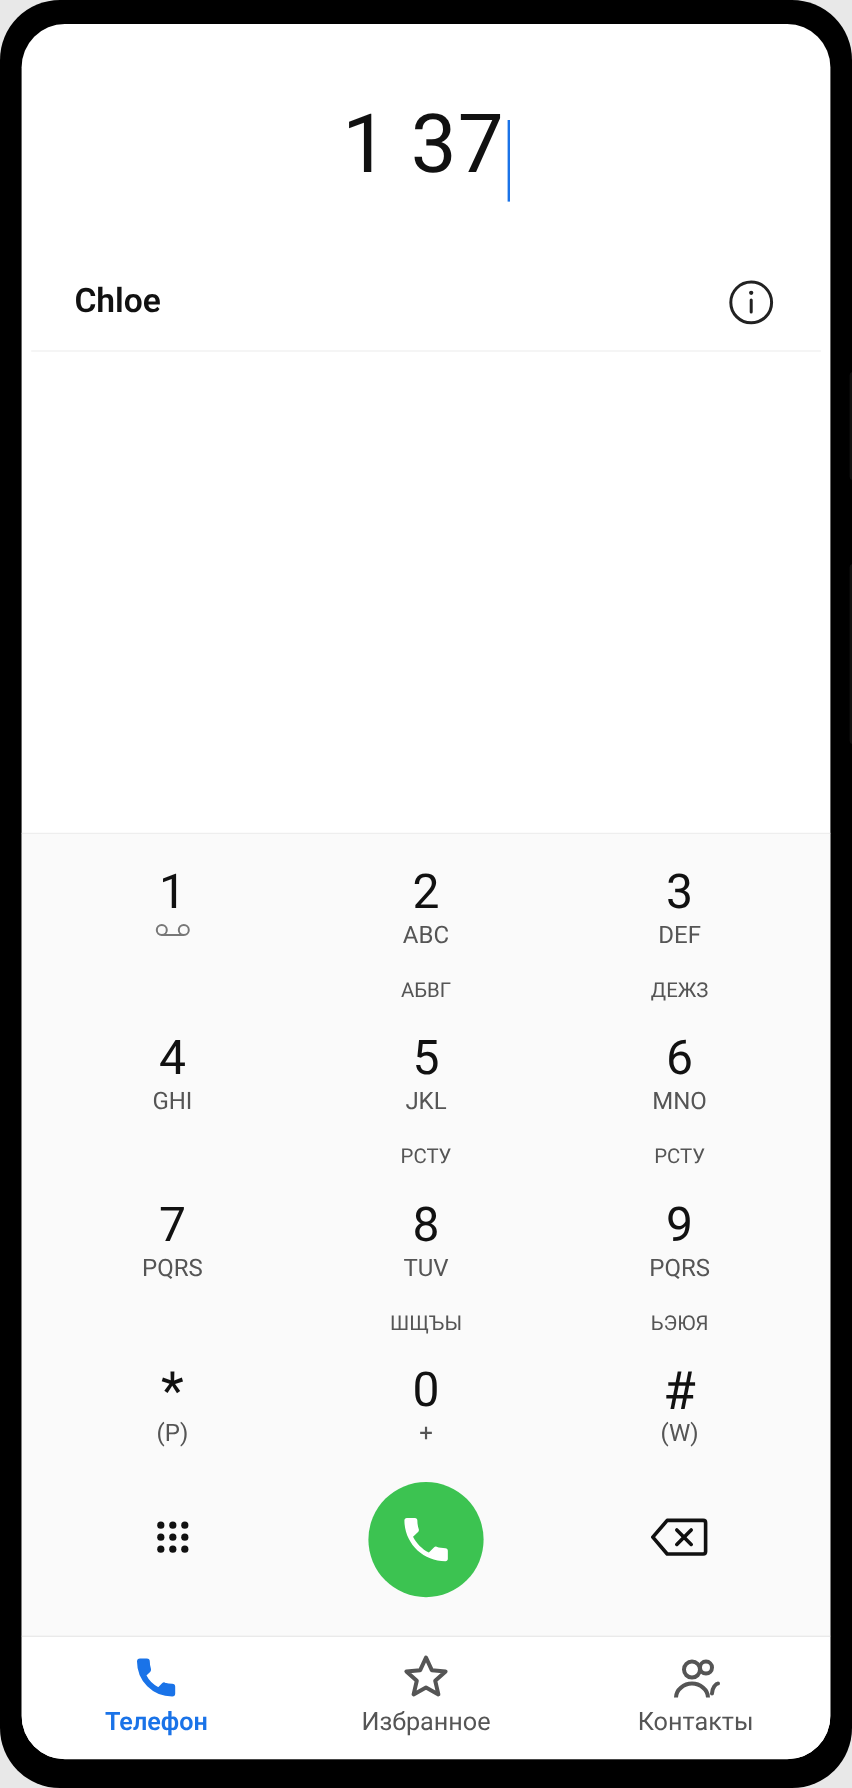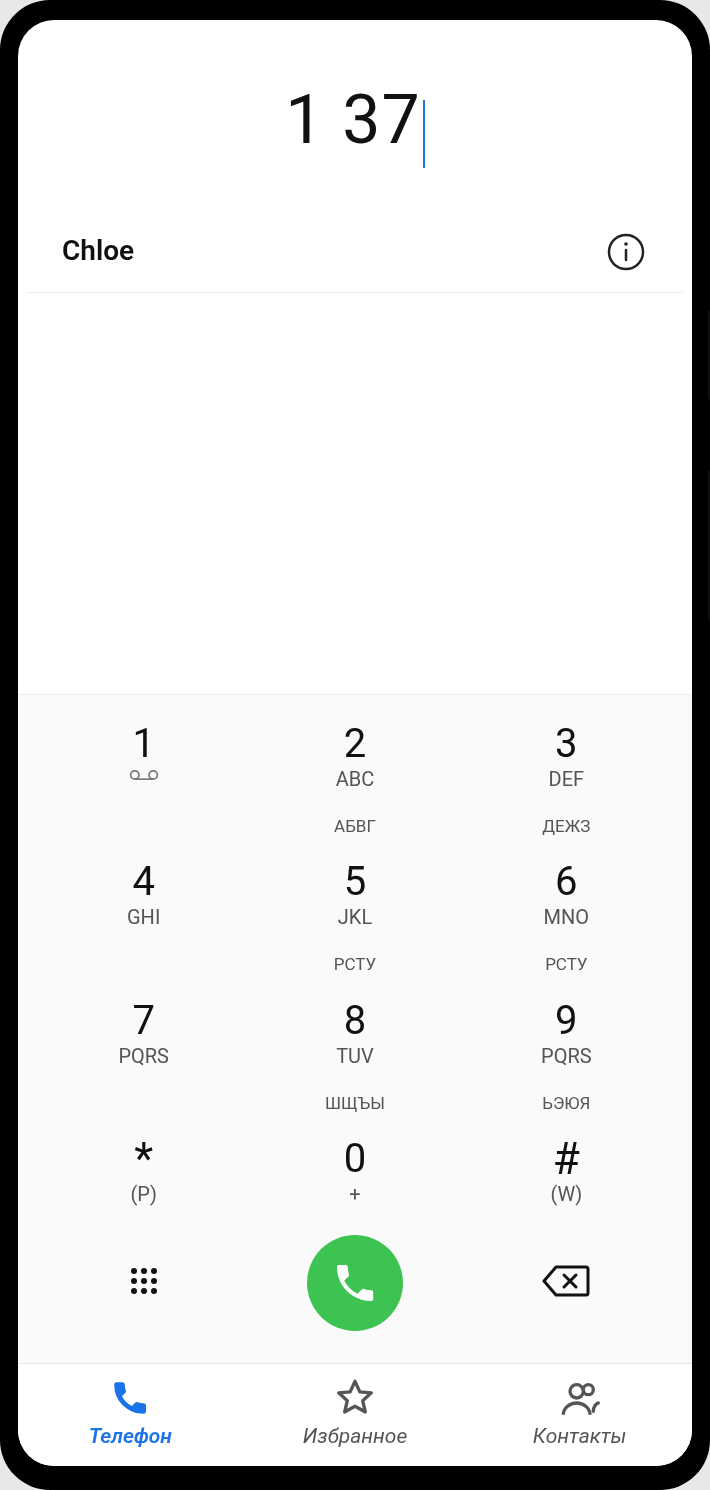--- a/index.html
+++ b/index.html
@@ -138,21 +138,21 @@
       padding: 14px 0 18px;
       background: #fff;
     }
     .tab {
       flex: 1;
       display: flex;
       flex-direction: column;
       align-items: center;
       gap: 6px;
     }
-    .tab .lbl { font-size: 21px; color: #555; font-style: italic; }
+    .tab .lbl { font-size: 21px; color: #555; }
     .tab.active .lbl { color: #1a73e8; font-weight: 600; }
     .tab svg { width: 40px; height: 40px; }
     .tab.active svg { stroke: #1a73e8; fill: #1a73e8; }
   </style>
 </head>
 <body>
 
 <div class="phone-frame">
   <div class="side-btn a"></div>
   <div class="side-btn b"></div>

